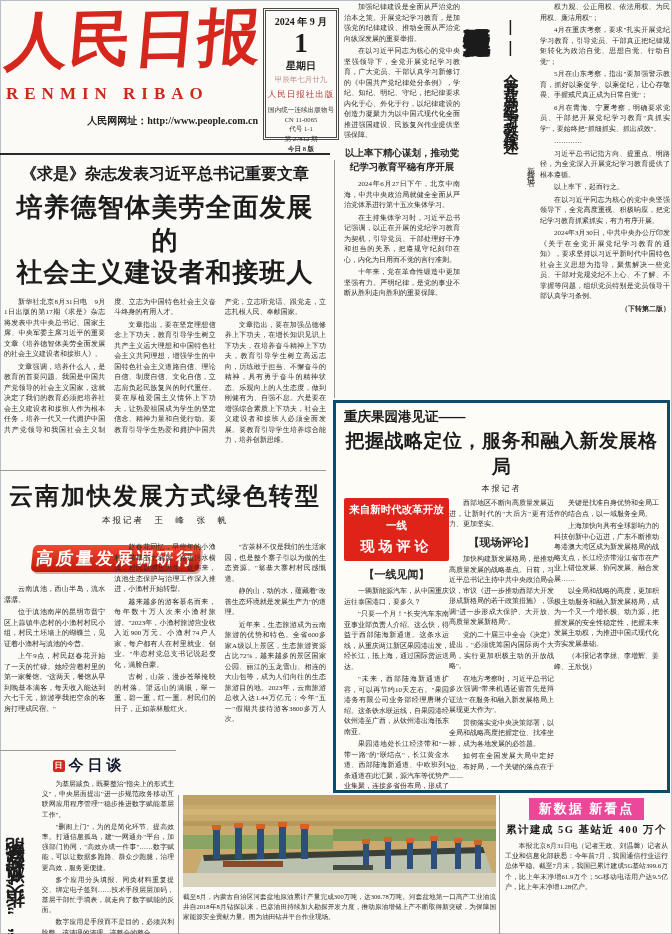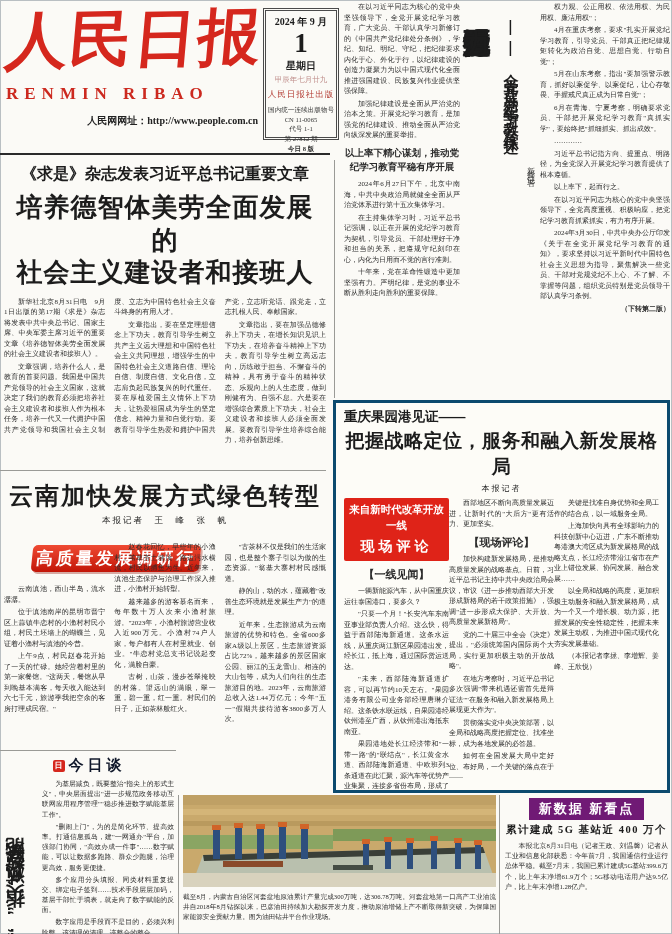--- a/index.html
+++ b/index.html
@@ -70,21 +70,21 @@
   .jrt-name{color:#0f172a;font-family:Liberation Mono, monospace;font-weight:900;font-size:15px;letter-spacing:4px;}
   .jrt-flex{display:flex;}
   .jrt-title{writing-mode:vertical-rl;transform:rotate(180deg);font-family:"Liberation Sans",sans-serif;
        font-weight:900;font-size:19px;line-height:1.15;letter-spacing:4px;}
   .jrt-author{writing-mode:vertical-rl;transform:rotate(180deg);font-size:8.5px;color:#444;
        padding-bottom:58px;letter-spacing:4px;}
   .jrt-body{font-size:6.8px;line-height:1.5;color:#2b2b2b;overflow:hidden;}
   
   .caption{font-size:6.6px;line-height:1.5;color:#2b2b2b;text-align:justify;}
   
-  .fg-badge{display:inline-block;background:#701a75;color:#fff;font-family:"Liberation Sans",sans-serif;
+  .fg-badge{display:inline-block;background:#ec4899;color:#fff;font-family:"Liberation Sans",sans-serif;
        font-weight:bold;font-size:13px;letter-spacing:2px;padding:2px 10px;}
   .fg-h{font-family:"Liberation Sans",sans-serif;font-size:17px;font-weight:900;text-align:center;margin-top:4px;}
   .fg-sub{font-family:"Liberation Serif",serif;font-size:10.5px;font-weight:bold;text-align:center;
        letter-spacing:1.5px;margin-top:3px;}
 </style>
 </head>
 <body>
 
 <div class="page">
 
@@ -106,22 +106,22 @@
     <div class="db-small">第 27812 期</div>
     <div class="db-small" style="font-weight:bold;">今日 8 版</div>
   </div>
 
   <div class="abs rule-h" style="left:0;top:153px;width:330px;height:2px;"></div>
   <div class="abs rule-thin" style="left:334px;top:160px;width:1px;height:238px;"></div>
   <div class="abs rule-thin" style="left:0;top:470px;width:326px;height:1px;"></div>
 
   <div class="abs bodytext" style="left:344px;top:2px;width:116px;height:394px;">
     <div>
+        <p>加强纪律建设是全面从严治党的治本之策。开展党纪学习教育，是加强党的纪律建设、推动全面从严治党向纵深发展的重要举措。</p>
         <p>在以习近平同志为核心的党中央坚强领导下，全党开展党纪学习教育，广大党员、干部认真学习新修订的《中国共产党纪律处分条例》，学纪、知纪、明纪、守纪，把纪律要求内化于心、外化于行，以纪律建设的创造力凝聚力为以中国式现代化全面推进强国建设、民族复兴伟业提供坚强保障。</p>
-        <p>加强纪律建设是全面从严治党的治本之策。开展党纪学习教育，是加强党的纪律建设、推动全面从严治党向纵深发展的重要举措。</p>
       </div>
     <div class="dj-subhead">以上率下精心谋划，推动党纪学习教育平稳有序开展</div>
     <div>
         <p>2024年6月27日下午，北京中南海，中共中央政治局就健全全面从严治党体系进行第十五次集体学习。</p>
         <p>在主持集体学习时，习近平总书记强调，以正在开展的党纪学习教育为契机，引导党员、干部处理好干净和担当的关系，把遵规守纪刻印在心，内化为日用而不觉的言行准则。</p>
         <p>十年来，党在革命性锻造中更加坚强有力。严明纪律，是党的事业不断从胜利走向胜利的重要保障。</p>
       </div>
   </div>
   <div class="abs vert dj-head" style="left:461px;top:8px;height:384px;">严明纪律把党锻造得更加坚强有力</div>
   <div class="abs vert dj-sub" style="left:501px;top:20px;height:370px;">——全党开展党纪学习教育综述</div>

